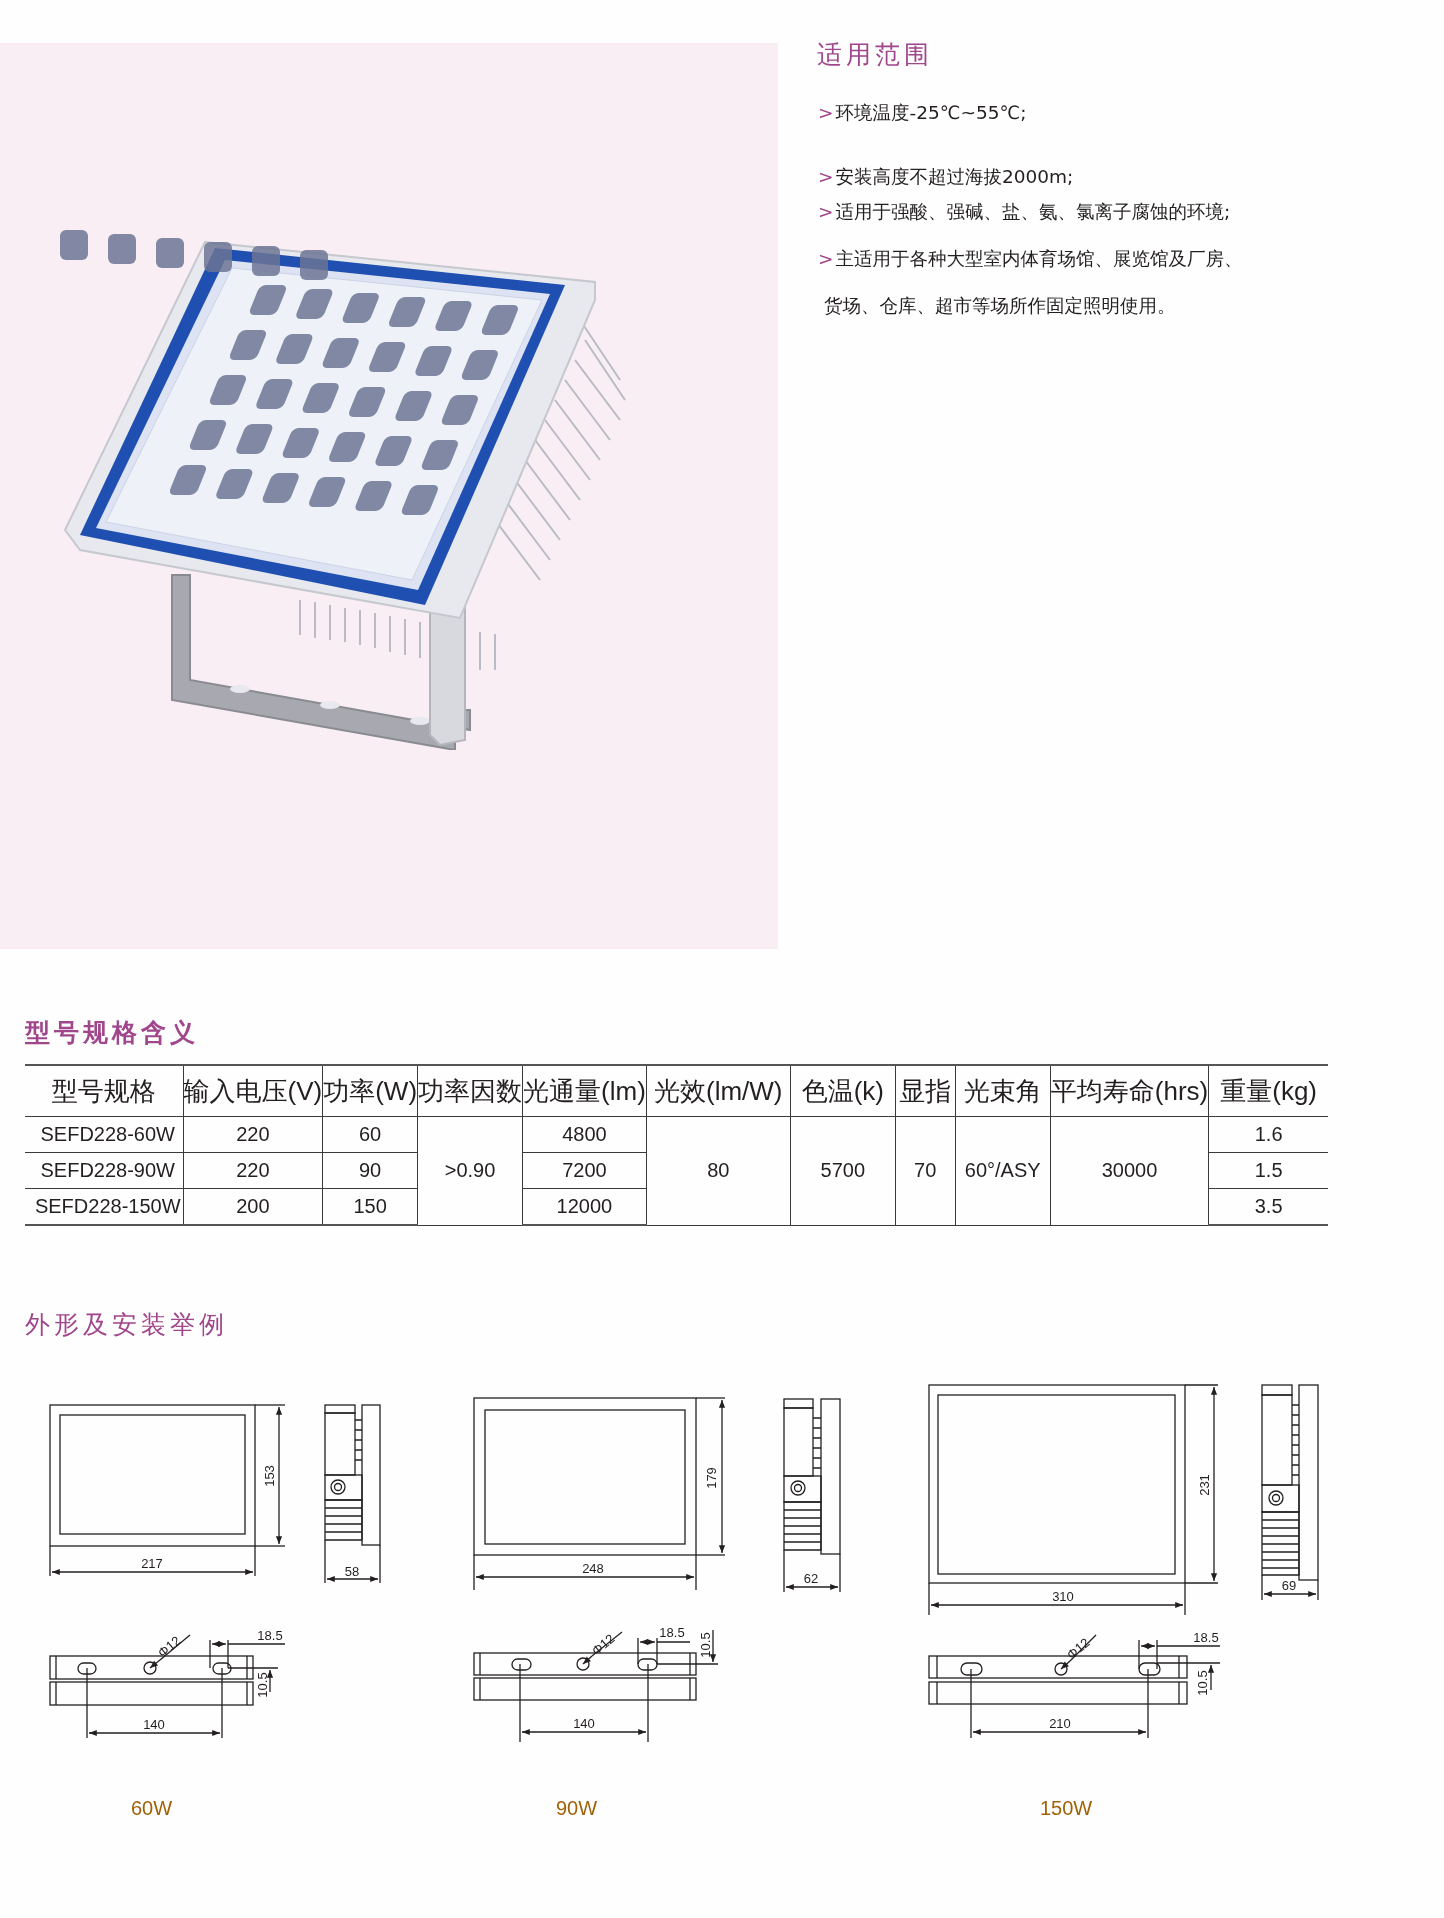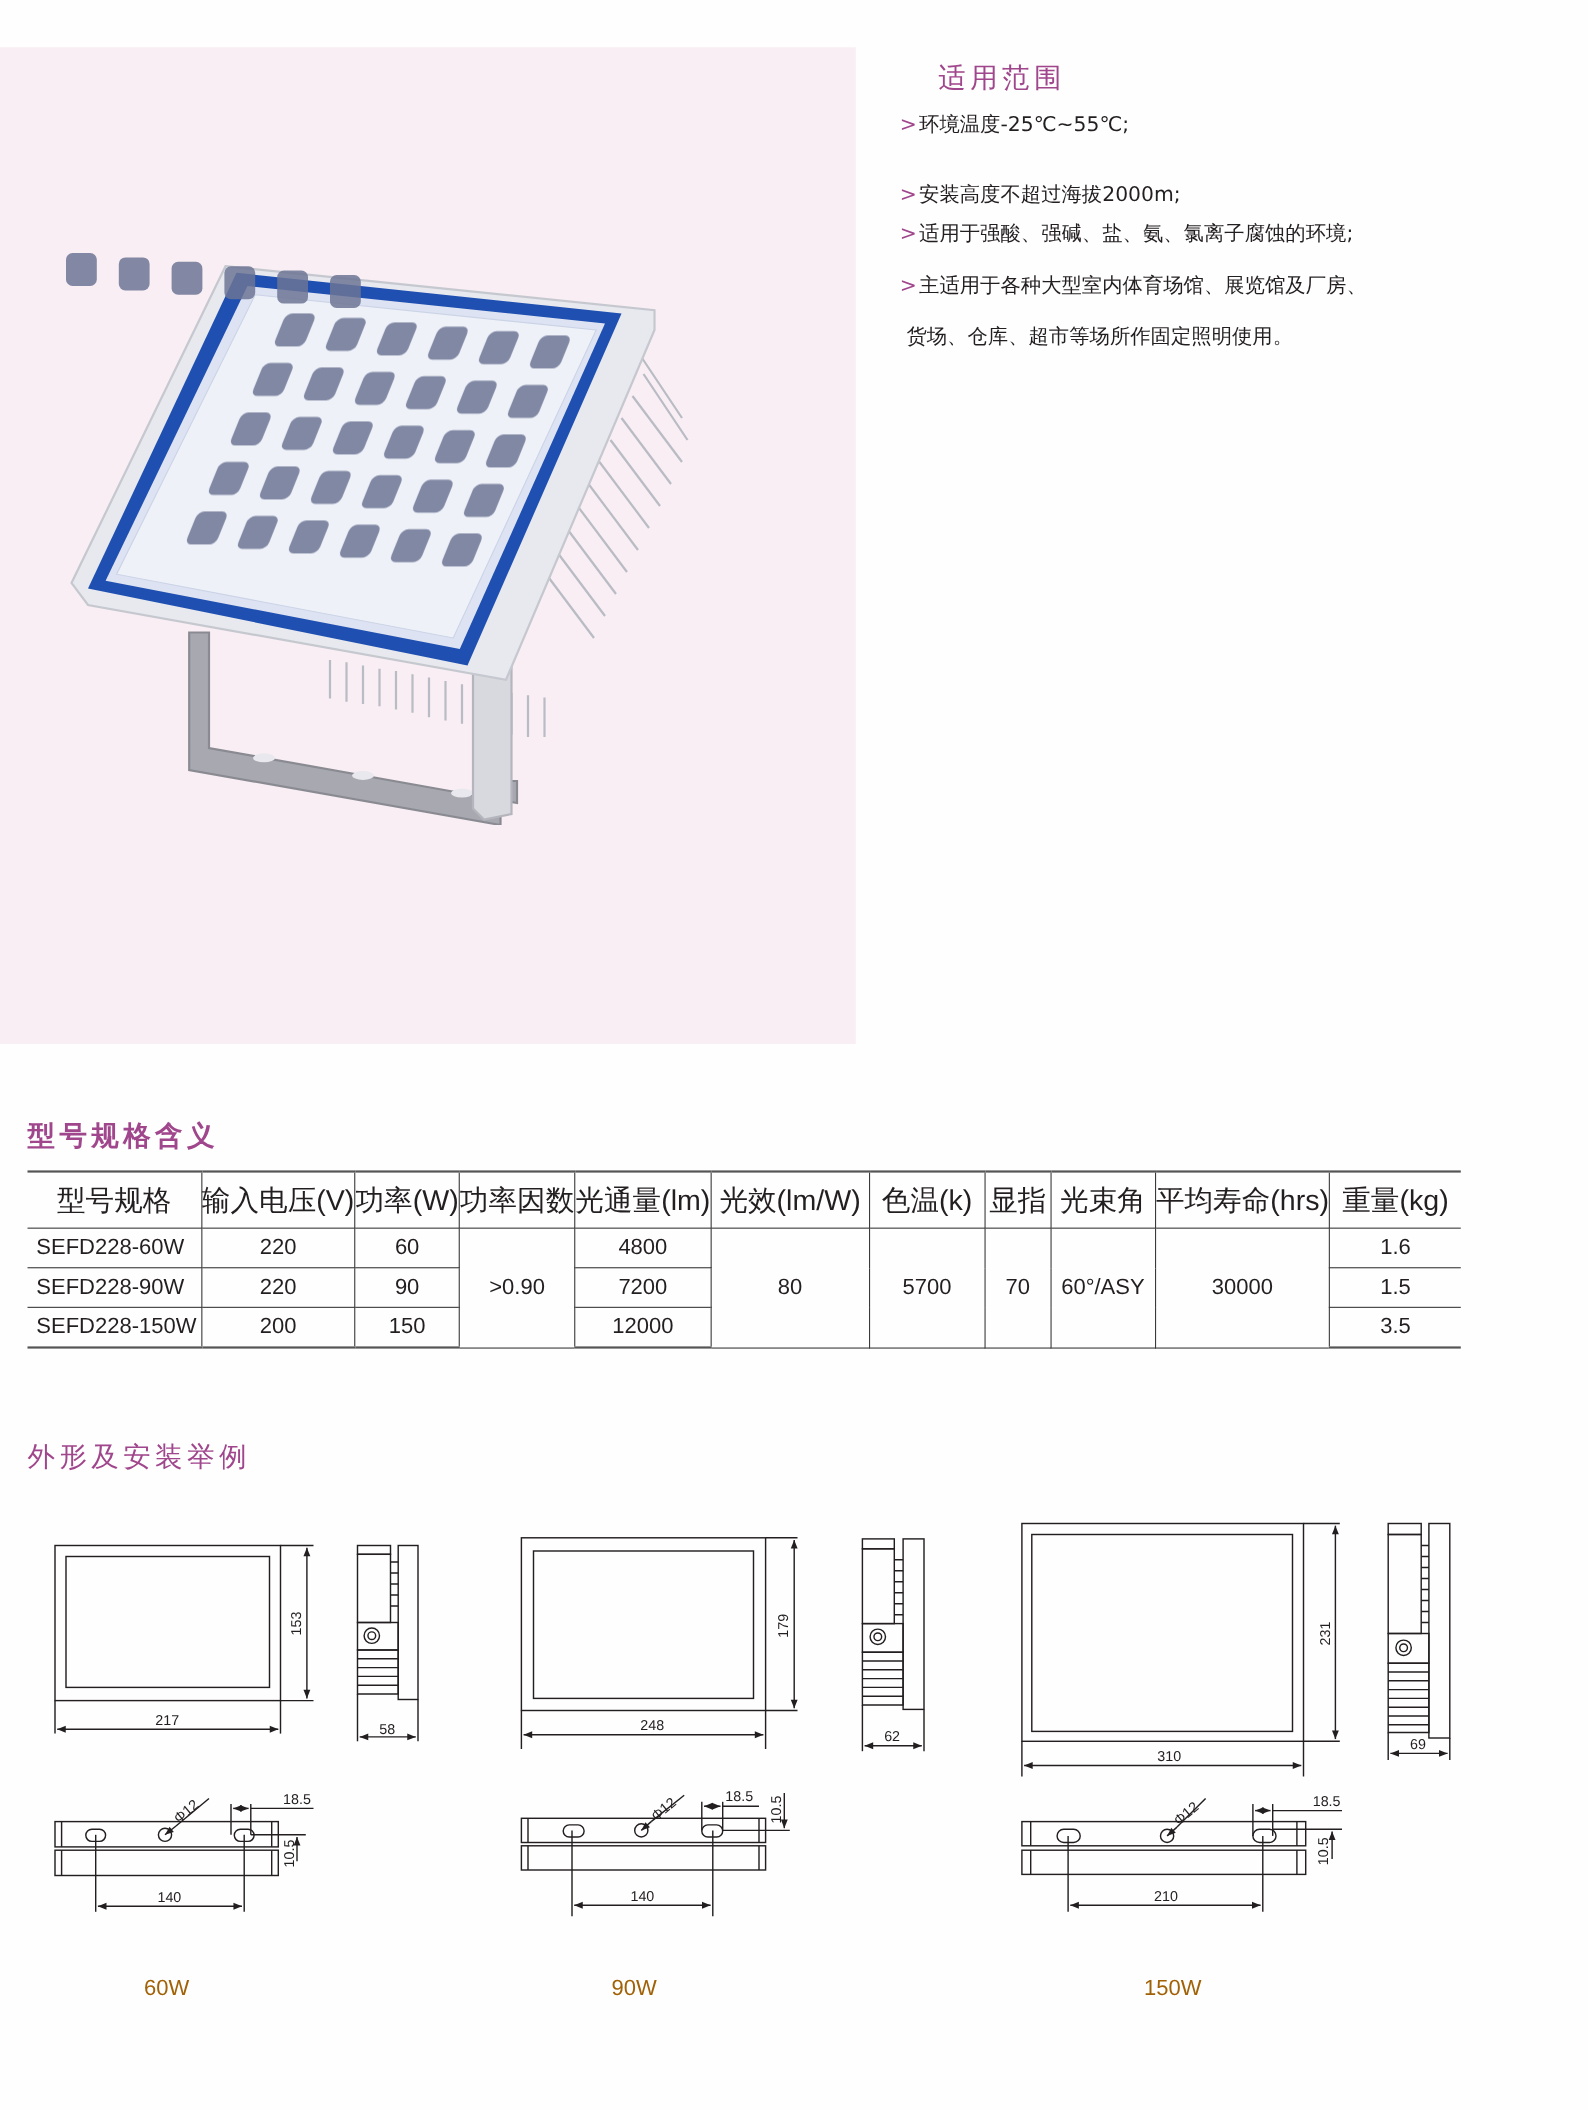--- a/index.html
+++ b/index.html
@@ -13,21 +13,21 @@
   .bullet .gt { color:#a0468c; margin-right:2px; }
   table.spec { position:absolute; left:25px; top:1064px; width:1303px; border-collapse:collapse;
                font-family:"Liberation Sans","DejaVu Sans",sans-serif; font-size:20px; }
   table.spec td, table.spec th { border:1.5px solid #3a3a3a; text-align:center; padding:0; font-weight:normal; }
   table.spec tr:first-child th { border-top:2px solid #555; }
   table.spec tr:last-child td { border-bottom:2px solid #555; }
   table.spec th:first-child, table.spec td:first-child { border-left:none; }
   table.spec th:last-child, table.spec td.last { border-right:none;margin-top:16px; }
   table.spec th { height:50px; font-size:26px; letter-spacing:0; white-space:nowrap; }
   table.spec td { height:35px; }
-  table.spec td.model { text-align:left; padding-left:8px; }
+  table.spec td.model { text-align:center; padding-left:8px; }
   .dlabel { font-family:"Liberation Sans","DejaVu Sans",sans-serif; font-size:20px; color:#a16207; }
   svg text { font-family:"Liberation Sans","DejaVu Sans",sans-serif; fill:#231f20; }
 </style>
 </head>
 <body>
 
 <div class="abs panel"></div>
 <svg class="abs lamp" viewBox="0 0 600 520">
 
   <g stroke="#b9bcc4" stroke-width="2" fill="none">
@@ -58,21 +58,21 @@
       <rect x="240" y="20" width="28" height="30" rx="6"></rect>
     </g>
     <use href="#ledrow" transform="translate(200,55) skewX(-22)"></use>
     <use href="#ledrow" transform="translate(180,100) skewX(-22)"></use>
     <use href="#ledrow" transform="translate(160,145) skewX(-22)"></use>
     <use href="#ledrow" transform="translate(140,190) skewX(-22)"></use>
     <use href="#ledrow" transform="translate(120,235) skewX(-22)"></use>
   </g>
 </svg>
 
-<div class="abs sec-title" style="left:817px; top:54px;margin-left:36px;">适用范围</div>
+<div class="abs sec-title" style="left:817px; top:38px;">适用范围</div>
 <div class="abs bullet" style="top:100px;"><span class="gt">&gt;</span><span>环境温度-25℃~55℃;</span></div>
 <div class="abs bullet" style="top:164px;"><span class="gt">&gt;</span><span>安装高度不超过海拔2000m;</span></div>
 <div class="abs bullet" style="top:199px;"><span class="gt">&gt;</span><span>适用于强酸、强碱、盐、氨、氯离子腐蚀的环境;</span></div>
 <div class="abs bullet" style="top:246px;"><span class="gt">&gt;</span><span>主适用于各种大型室内体育场馆、展览馆及厂房、</span></div>
 <div class="abs bullet" style="top:293px; left:824px;">货场、仓库、超市等场所作固定照明使用。</div>
 
 <div class="abs sec-title" style="left:25px; top:1016px;font-weight:bold;">型号规格含义</div>
 <table class="spec">
   <colgroup>
     <col style="width:177px">

